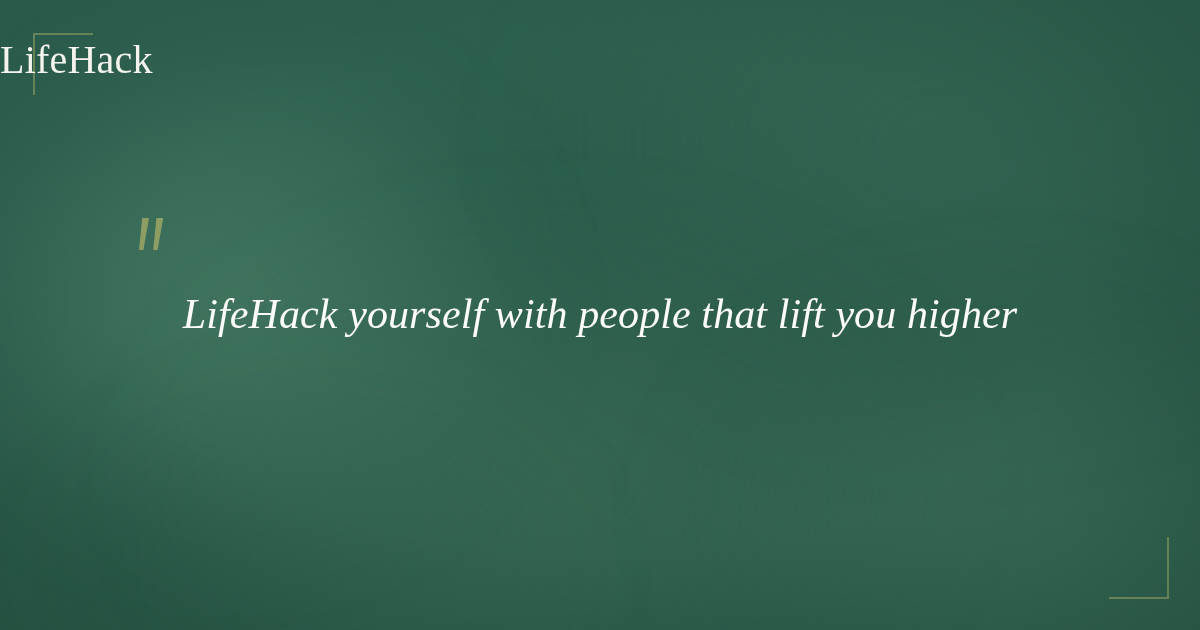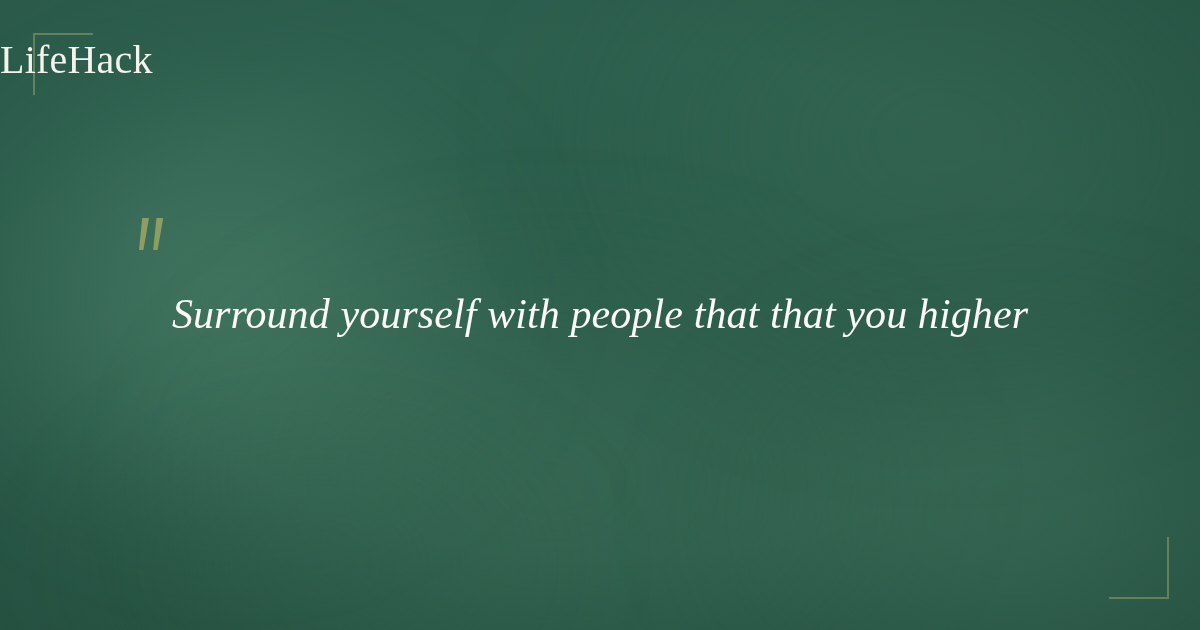--- a/index.html
+++ b/index.html
@@ -160,18 +160,18 @@
 
     <div class="brand">LifeHack</div>
 
     <div class="quote-mark">
       <svg width="54" height="56" viewBox="0 0 54 56" xmlns="http://www.w3.org/2000/svg" aria-hidden="true">
         <path d="M14.2 2.0 L21.0 2.0 L15.4 34.0 L11.0 34.0 Z" fill="#96a264" opacity="0.92"></path>
         <path d="M28.4 2.0 L35.2 2.0 L29.6 34.0 L25.2 34.0 Z" fill="#96a264" opacity="0.92"></path>
       </svg>
     </div>
 
-    <div class="quote-text">Surround yourself with people that that you higher</div>
+    <div class="quote-text">LifeHack yourself with people that lift you higher</div>
 
     <div class="corner corner-br"></div>
 
   </div>
 </div>
 
 </body></html>

